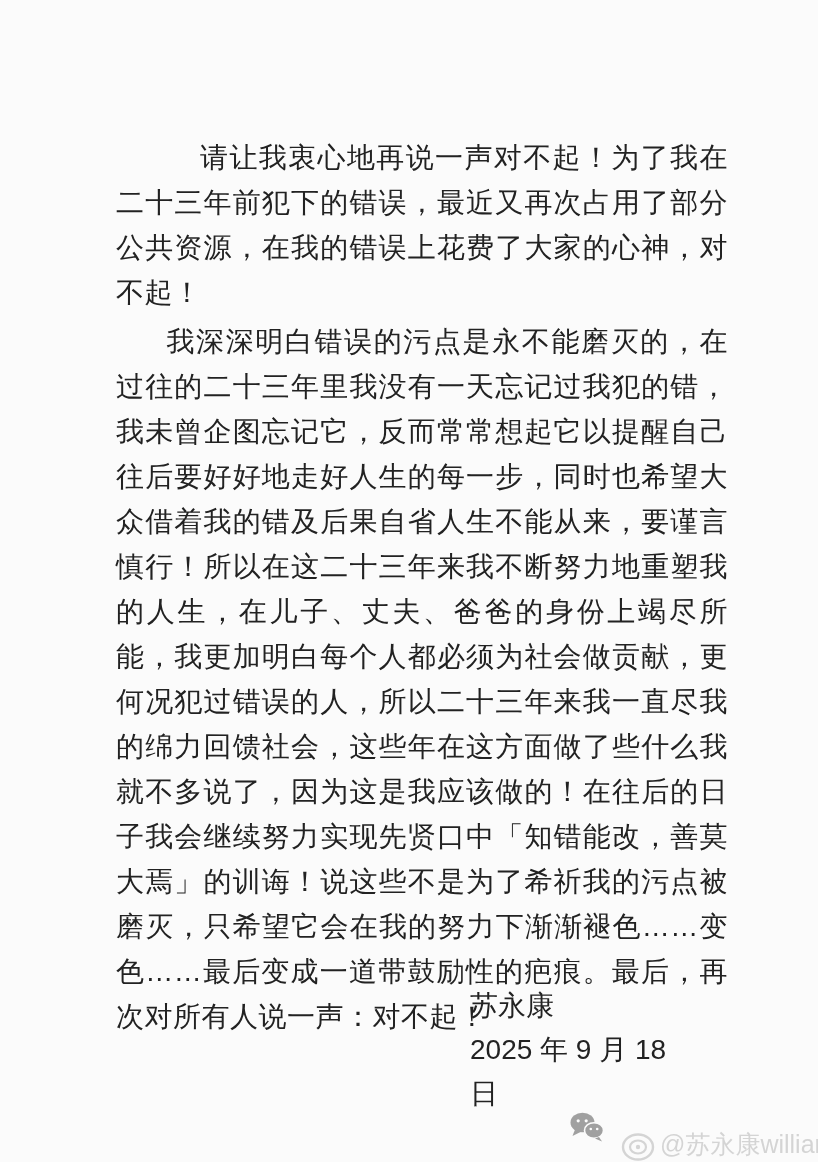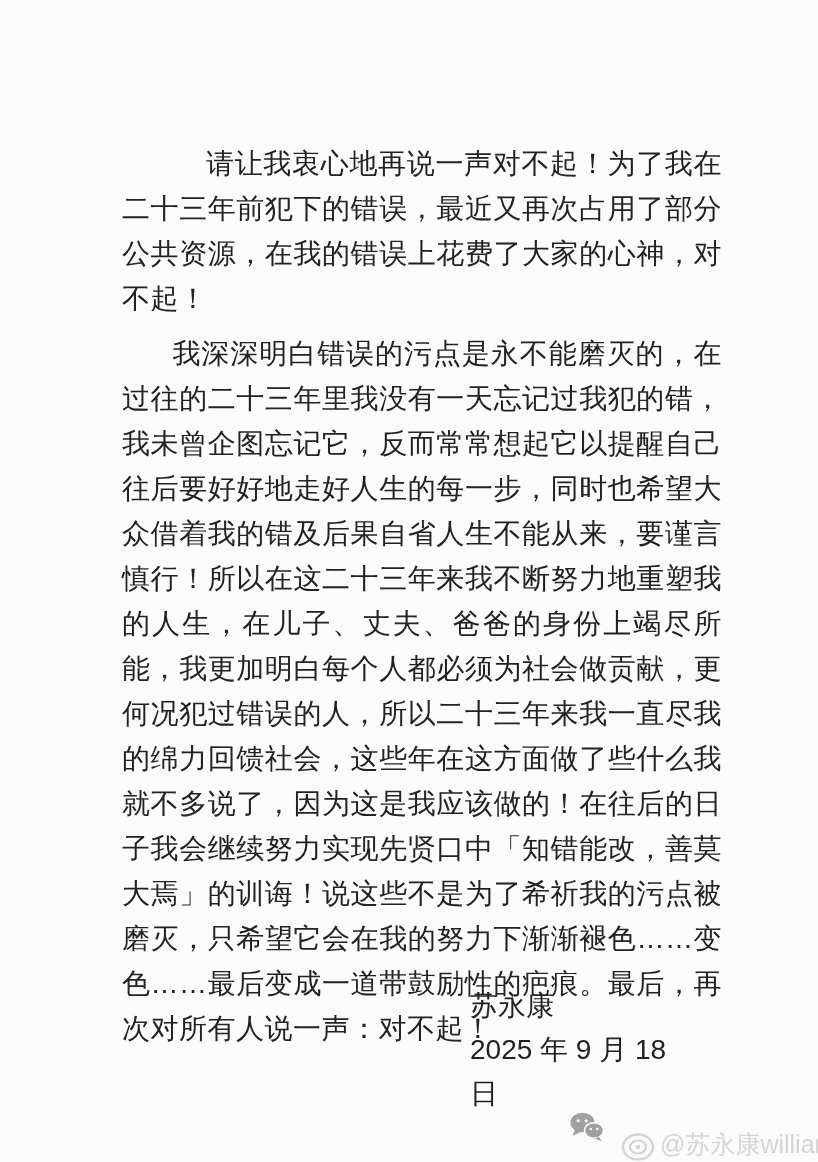--- a/index.html
+++ b/index.html
@@ -16,21 +16,21 @@
     position: absolute;
     left: 112px;
     top: 131px;
     width: 620px;
     font-size: 28px;
     line-height: 45px;
     text-align: justify;
     color: #222222;
     letter-spacing: 0.5px;
   }
-  .letter-body p { margin: 10px; }
+  .letter-body p { margin: 4px; }
   .para-1 { text-indent: 3em; }
   .para-2 { text-indent: 1.8em; }
   .signature-block {
     position: absolute;
     left: 470px;
     top: 984px;
     width: 212px;
     text-align: left;
     font-size: 28px;
     line-height: 44px;

